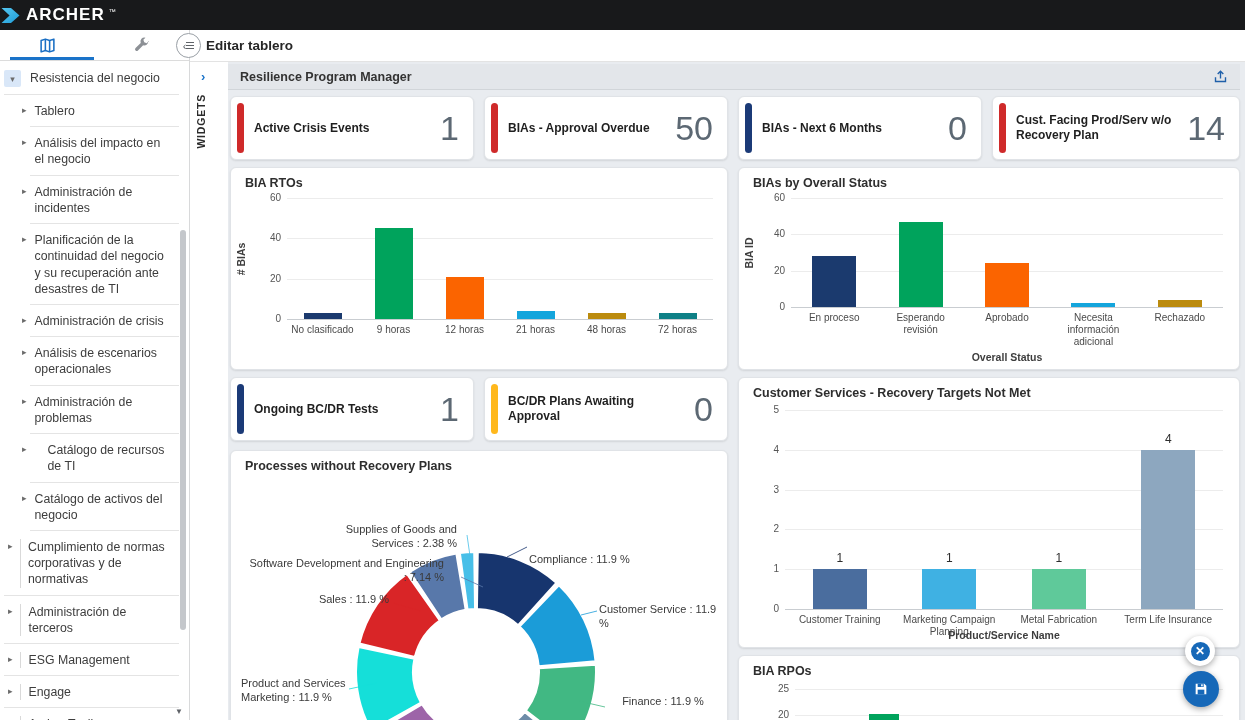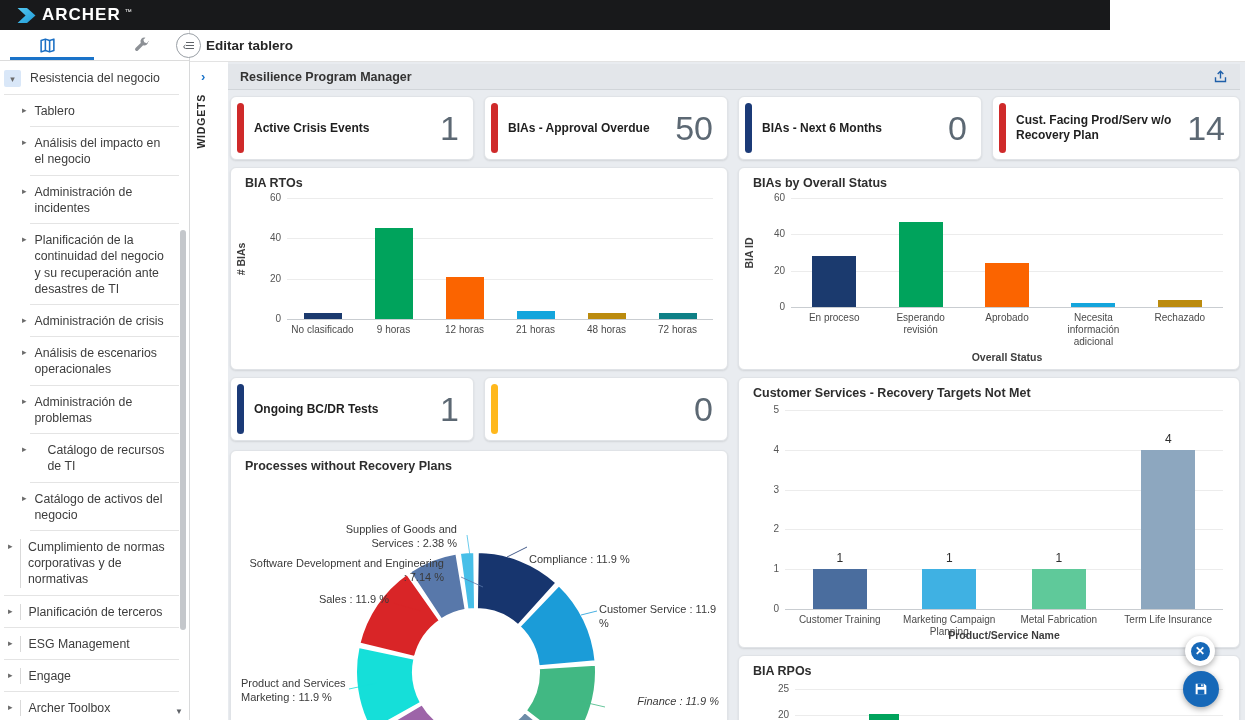--- a/index.html
+++ b/index.html
@@ -1,20 +1,20 @@
 <!DOCTYPE html>
 <html><head>
 <meta charset="utf-8">
 <style>
 *{margin:0;padding:0;box-sizing:border-box}
 html,body{width:1245px;height:720px;overflow:hidden}
 body{font-family:"Liberation Sans",sans-serif;background:#fff;color:#333}
 #app{position:relative;width:1245px;height:720px;overflow:hidden;background:#fff}
 
-.topbar{position:absolute;left:0;top:0;width:1110px;height:30px;background:#18191b;display:flex;align-items:center;padding-left:16px;z-index:10}
+.topbar{position:absolute;left:0;top:0;width:1245px;height:30px;background:#18191b;display:flex;align-items:center;z-index:10}
 .logo{display:flex;align-items:center;gap:4px}
 .logo-text{color:#fff;font-weight:bold;font-size:17px;letter-spacing:1px}
 .logo-tm{color:#fff;font-size:7px;vertical-align:top;margin-top:-8px}
 
 .sidebar{position:absolute;left:0;top:30px;width:190px;height:690px;background:#fff;border-right:1px solid #d8d9da;z-index:4}
 .side-tabs{height:31px;border-bottom:1px solid #dcdcdc;position:relative;display:flex}
 .side-tab{flex:1;display:flex;align-items:center;justify-content:center;cursor:pointer}
 .tab-underline{position:absolute;left:10px;bottom:0;width:84px;height:3px;background:#1a73c9}
 .nav{position:absolute;top:32px;left:0;right:0;bottom:0;overflow:hidden}
 .nav-item{position:relative;display:flex;align-items:flex-start;padding:8px 16px 8px 0;font-size:12.3px;line-height:1.32;color:#3d3d3d;cursor:pointer}
@@ -157,21 +157,21 @@
         </div>
         <div class="nav-item" style="padding-left: 8px;">
           <span class="caret">▸</span>
           <span class="vbar"></span>
           <span>Cumplimiento de normas corporativas y de normativas</span>
           <div class="nav-sep" style="left: 4px;"></div>
         </div>
         <div class="nav-item" style="padding-left: 8px;">
           <span class="caret">▸</span>
           <span class="vbar"></span>
-          <span>Planificación de terceros</span>
+          <span>Administración de terceros</span>
           <div class="nav-sep" style="left: 4px;"></div>
         </div>
         <div class="nav-item" style="padding-left: 8px;">
           <span class="caret">▸</span>
           <span class="vbar"></span>
           <span>ESG Management</span>
           <div class="nav-sep" style="left: 4px;"></div>
         </div>
         <div class="nav-item" style="padding-left: 8px;">
           <span class="caret">▸</span>
@@ -320,20 +320,21 @@
         <div class="ylabel" style="left: 4px; top: 84.5px; transform: rotate(180deg) translateY(50%);">BIA ID</div>
       </div>
 
     <div class="card kpi" style="left:40px;top:315px;width:244px;height:64px">
       <div class="accent" style="background: rgb(27, 58, 119);"></div>
       <div class="kpi-label">Ongoing BC/DR Tests</div>
       <div class="kpi-value">1</div>
     </div>
     <div class="card kpi" style="left:294px;top:315px;width:244px;height:64px">
       <div class="accent" style="background: rgb(255, 184, 28);"></div>
+      <div class="kpi-label">BC/DR Plans Awaiting Approval</div>
       <div class="kpi-value">0</div>
     </div>
 
     <div class="card" id="chart-cs" style="left:548px;top:315px;width:502px;height:271px">
       <div class="chart-title">Customer Services - Recovery Targets Not Met</div>
     <div class="ytick" style="left: 2px; top: 225px; width: 38px;">0</div>
         <div class="ytick" style="left: 2px; top: 185.2px; width: 38px;">1</div>
         <div class="ytick" style="left: 2px; top: 145.4px; width: 38px;">2</div>
         <div class="ytick" style="left: 2px; top: 105.6px; width: 38px;">3</div>
         <div class="ytick" style="left: 2px; top: 65.8px; width: 38px;">4</div>
@@ -394,21 +395,21 @@
           <line x1="276" y1="106" x2="296" y2="96" stroke="#17356e" stroke-width="1" opacity=".8"></line>
           <line x1="230" y1="126" x2="252" y2="136" stroke="#5878aa" stroke-width="1" opacity=".8"></line>
           <line x1="162" y1="152" x2="190" y2="160" stroke="#d92527" stroke-width="1" opacity=".8"></line>
           <line x1="118" y1="238" x2="146" y2="232" stroke="#15dfd9" stroke-width="1" opacity=".8"></line>
           <line x1="350" y1="164" x2="366" y2="160" stroke="#1b9cd8" stroke-width="1" opacity=".8"></line>
           <line x1="348" y1="250" x2="374" y2="256" stroke="#41b883" stroke-width="1" opacity=".8"></line>
         </svg>
       <div id="donut-labels">
           <div class="donut-label" style="left: 298px; top: 102px; width: 150px; text-align: left;">Compliance : 11.9 %</div>
           <div class="donut-label" style="left: 368px; top: 152px; width: 128px; text-align: left;">Customer Service : 11.9 %</div>
-          <div class="donut-label" style="left: 376px; top: 244px; width: 112px; text-align: right; font-style: italic;">Finance : 11.9 %</div>
+          <div class="donut-label" style="left: 376px; top: 244px; width: 112px; text-align: center;">Finance : 11.9 %</div>
           <div class="donut-label" style="left: 10px; top: 226px; width: 132px; text-align: left;">Product and Services Marketing : 11.9 %</div>
           <div class="donut-label" style="left: 58px; top: 142px; width: 100px; text-align: right;">Sales : 11.9 %</div>
           <div class="donut-label" style="left: 15px; top: 106px; width: 198px; text-align: right;">Software Development and Engineering : 7.14 %</div>
           <div class="donut-label" style="left: 110px; top: 72px; width: 116px; text-align: right;">Supplies of Goods and Services : 2.38 %</div>
         </div>
     </div>
 
     <div class="card" id="chart-rpos" style="left:548px;top:593px;width:502px;height:160px;overflow:hidden">
       <div class="chart-title">BIA RPOs</div>
     <div class="gridline" style="top: 33px; left: 56px; right: 16px;"></div>

